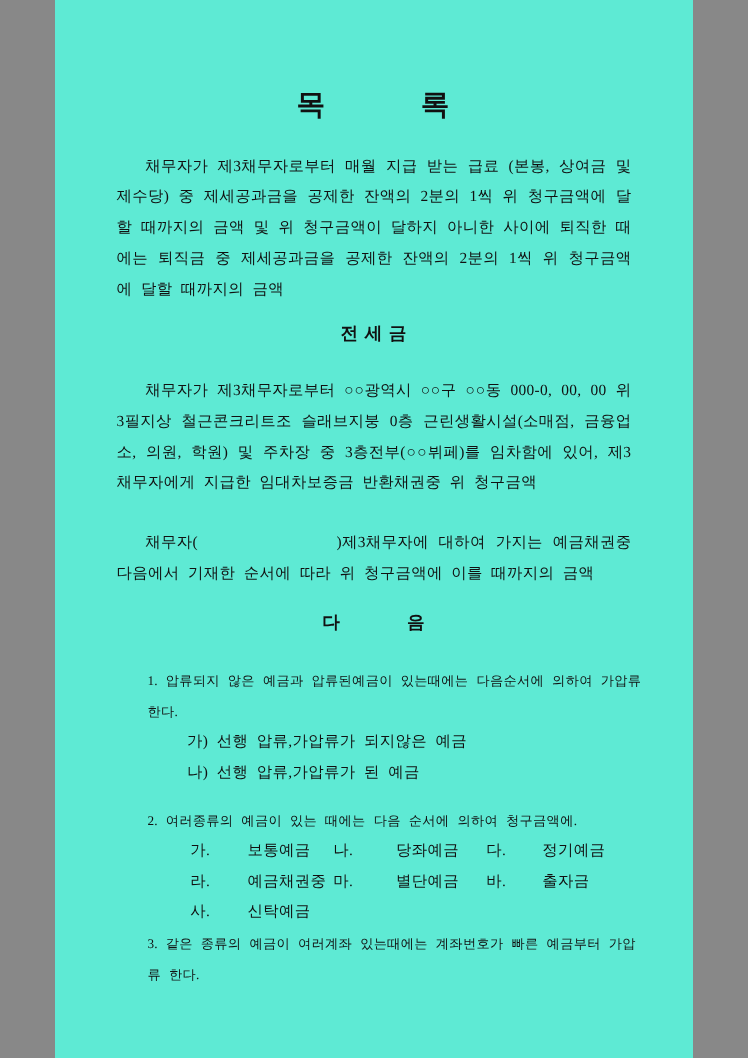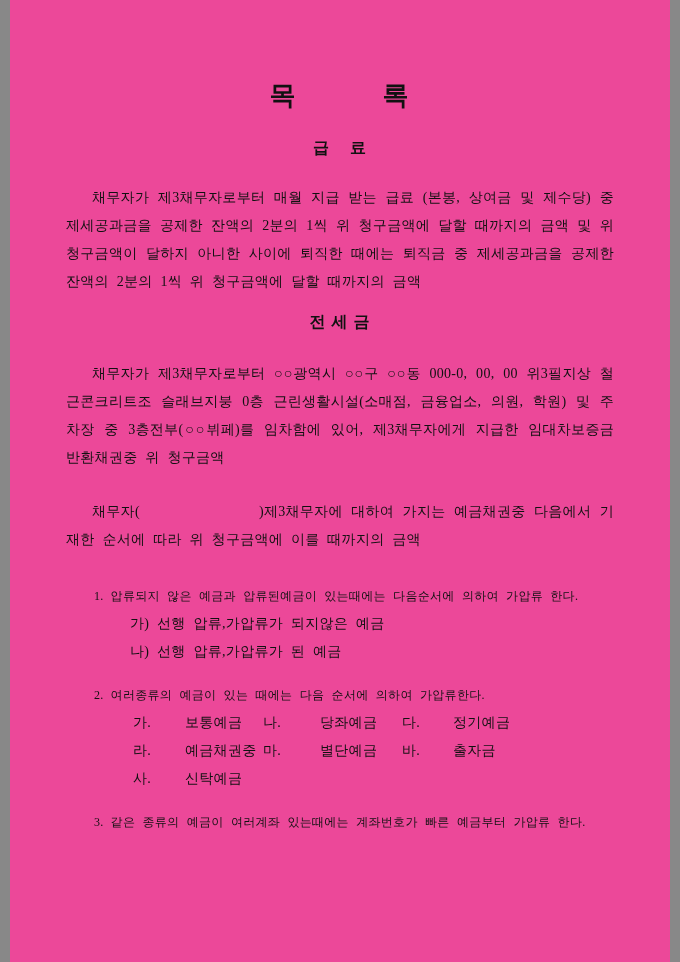--- a/index.html
+++ b/index.html
@@ -1,20 +1,20 @@
 <!DOCTYPE html>
 <html><head>
 <meta charset="utf-8">
 <style>
   html, body { margin: 0; padding: 0; background: #888; }
   .page {
-    width: 660px;
+    width: 580px;
     height: 962px;
     margin: 0 auto;
-    background: #ec4899;
+    background: #5eead4;
     color: #111111;
     font-family: "Liberation Serif", "DejaVu Serif", serif;
     overflow: hidden;
     box-sizing: border-box;
   }
   .inner { padding: 80px 40px 0 40px; }
 
   .doc-title {
     margin: 0;
     text-align: center;
@@ -54,21 +54,21 @@
   .list { margin-top: 28px; }
   .list-item {
     margin-left: 44px;
     font-size: 12px;
     line-height: 28px;
     word-spacing: 4px;
     letter-spacing: 0.3px;
   }
   .list-item .no { margin-right: 7px; }
   .li-2 { margin-top: 15px; }
-  .li-3 { margin-top: 15px; }
+  .li-3 { }
   .subitem {
     margin-left: 80px;
     font-size: 14px;
     line-height: 28px;
     word-spacing: 4px;
     letter-spacing: 0.3px;
   }
   .deposit-grid {
     margin-left: 83px;
     display: grid;
@@ -79,39 +79,39 @@
   }
 </style>
 </head>
 <body>
 
 <div class="page">
   <div class="inner">
 
     <h1 class="doc-title">목          록</h1>
 
-    <h2 class="section-heading h-salary">급    료</h2>
     <p class="para p-salary">채무자가 제3채무자로부터 매월 지급 받는 급료 (본봉, 상여금 및 제수당) 중 제세공과금을 공제한 잔액의 2분의 1씩 위 청구금액에 달할 때까지의 금액 및 위 청구금액이 달하지 아니한 사이에 퇴직한 때에는 퇴직금 중 제세공과금을 공제한 잔액의 2분의 1씩 위 청구금액에 달할 때까지의 금액</p>
 
     <h2 class="section-heading h-jeonse">전 세 금</h2>
     <p class="para p-jeonse">채무자가 제3채무자로부터 ○○광역시 ○○구 ○○동 000-0, 00, 00 위3필지상 철근콘크리트조 슬래브지붕 0층 근린생활시설(소매점, 금융업소, 의원, 학원) 및 주차장 중 3층전부(○○뷔페)를 임차함에 있어, 제3채무자에게 지급한 임대차보증금 반환채권중 위 청구금액</p>
 
     <p class="para p-bank">채무자(&nbsp;&nbsp;&nbsp;&nbsp;&nbsp;&nbsp;&nbsp;&nbsp;&nbsp;&nbsp;&nbsp;&nbsp;&nbsp;&nbsp;)제3채무자에 대하여 가지는 예금채권중 다음에서 기재한 순서에 따라 위 청구금액에 이를 때까지의 금액</p>
 
+    <h2 class="section-heading h-daeum">다            음</h2>
 
     <div class="list">
 
       <div class="list-item">
         <span class="no">1.</span><span>압류되지 않은 예금과 압류된예금이 있는때에는 다음순서에 의하여 가압류 한다.</span>
       </div>
       <div class="subitem">가) 선행 압류,가압류가 되지않은 예금</div>
       <div class="subitem">나) 선행 압류,가압류가 된 예금</div>
 
       <div class="list-item li-2">
-        <span class="no">2.</span><span>여러종류의 예금이 있는 때에는 다음 순서에 의하여 가압류한다.</span>
+        <span class="no">2.</span><span>여러종류의 예금이 있는 때에는 다음 순서에 의하여 청구금액에.</span>
       </div>
 
       <div class="deposit-grid">
         <span>가.</span>
         <span>보통예금</span>
         <span>나.</span>
         <span>당좌예금</span>
         <span>다.</span>
         <span>정기예금</span>
         <span>라.</span>

